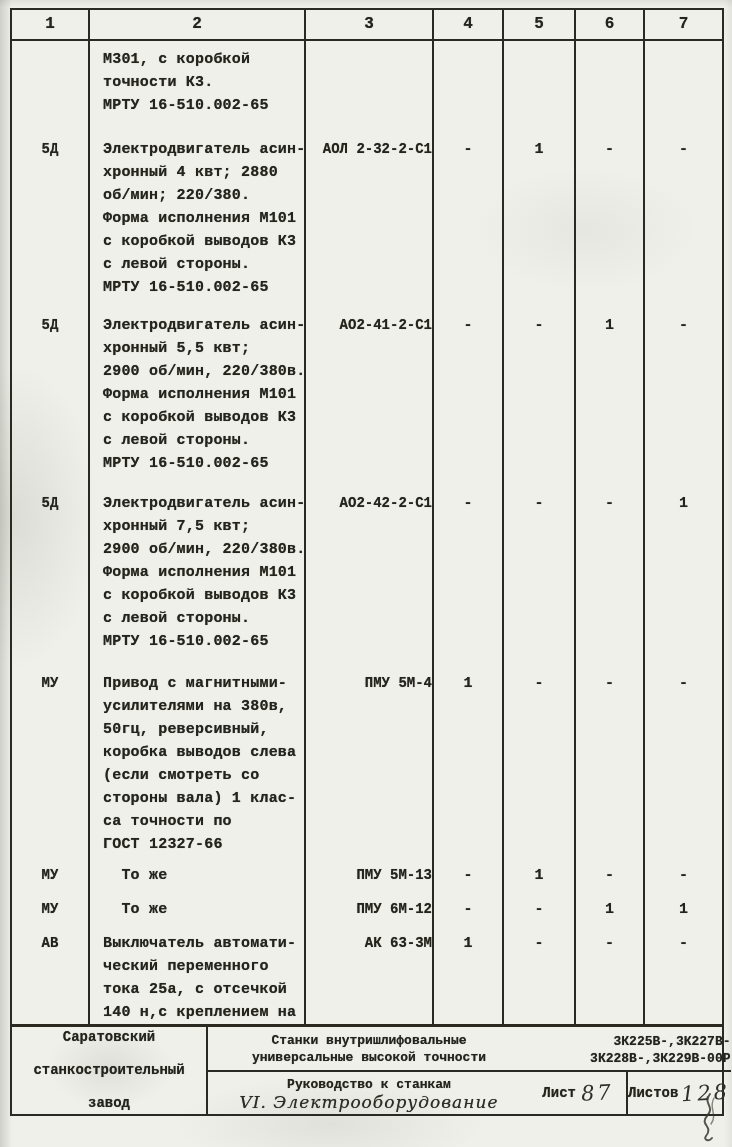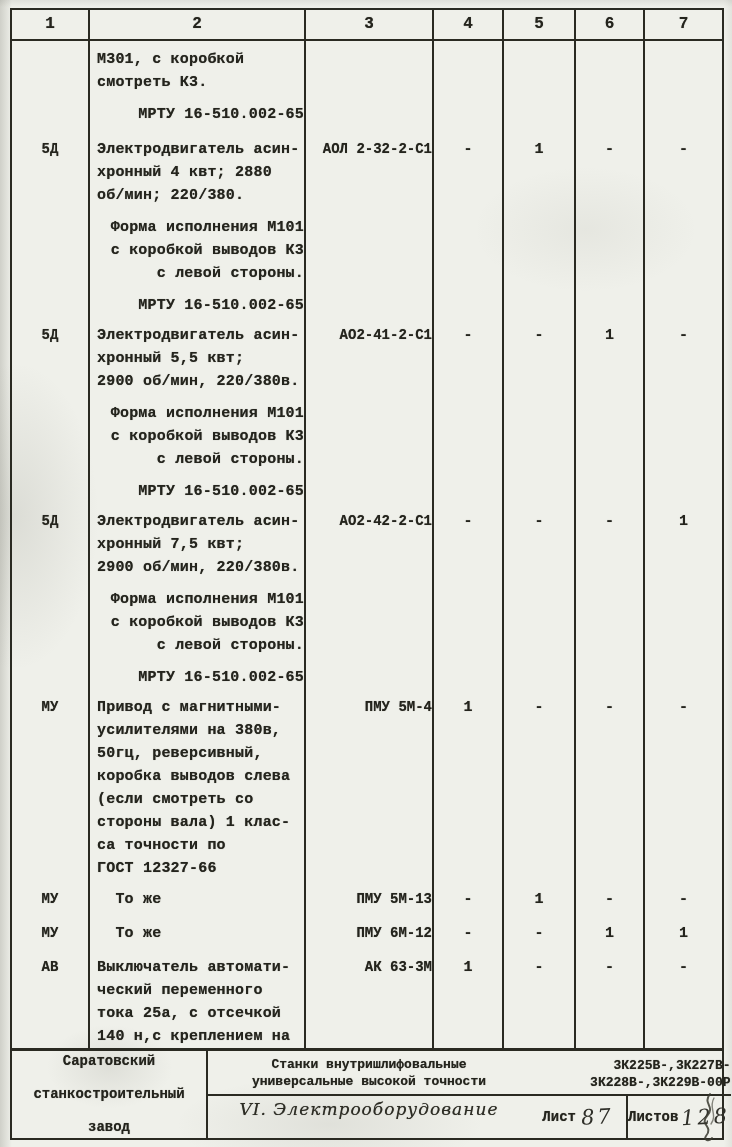--- a/index.html
+++ b/index.html
@@ -29,23 +29,23 @@
   .trow{display:grid;grid-template-columns:76px 216px 128px 70px 72px 69px 1fr;}
   .trow > *{box-sizing:border-box;}
   .trow > * + *{border-left:2px solid #2a2a22;}
   .thead > *{
     border-bottom:2px solid #2a2a22;
     text-align:center;font-size:16px;line-height:18px;
     padding:5px 0 6px 0;
   }
   .cell{padding-top:7px;min-height:100%;}
   .code{text-align:center;font-size:14px;line-height:23px;}
-  .desc{padding-left:7px;font-size:15px;letter-spacing:.2px;}
+  .desc{padding-left:13px;font-size:15px;letter-spacing:.2px;}
   .line{white-space:pre;line-height:23px;}
-  .para + .para{margin-top:9px;text-align:right;}
+  .para + .para{margin-top:0;}
   .model{text-align:right;font-size:14px;line-height:23px;white-space:nowrap;overflow:visible;}
   .qty{text-align:center;font-size:15px;line-height:23px;}
   #tbody .trow:nth-child(1){min-height:90px;}
   #tbody .trow:nth-child(2){min-height:176px;}
   #tbody .trow:nth-child(3){min-height:178px;}
   #tbody .trow:nth-child(4){min-height:180px;}
   #tbody .trow:nth-child(5){min-height:192px;}
   #tbody .trow:nth-child(6){min-height:34px;}
   #tbody .trow:nth-child(7){min-height:34px;}
   #tbody .trow:nth-child(8){min-height:96px;}
@@ -109,21 +109,21 @@
           <div class="ink">5</div>
           <div class="ink">6</div>
           <div class="ink">7</div>
         </div>
       <div id="tbody">
           <div class="trow">
             <div class="cell code ink"></div>
             <div class="cell desc ink">
               <div class="para">
                 <div class="line">М301, с коробкой</div>
-                <div class="line">смотреть К3.</div>
+                <div class="line">точности К3.</div>
               </div>
               <div class="para">
                 <div class="line">МРТУ 16-510.002-65</div>
               </div>
             </div>
             <div class="cell model ink"></div>
             <div class="cell qty ink"></div>
             <div class="cell qty ink"></div>
             <div class="cell qty ink"></div>
             <div class="cell qty ink"></div>
@@ -266,20 +266,21 @@
       <div class="tb-org">
         <div>Саратовский</div>
         <div>станкостроительный</div>
         <div>завод</div>
       </div>
       <div class="tb-product">
         <div>Станки внутришлифовальные</div>
         <div>универсальные высокой точности</div>
       </div>
       <div class="tb-doc">
+        <div>Руководство к станкам</div>
         <div class="script">VI. Электрооборудование</div>
       </div>
       <div class="tb-models">
         <div>3К225В-,3К227В-</div>
         <div>3К228В-,3К229В-00Р</div>
       </div>
       <div class="tb-sheets">
         <div class="tb-sheet">
           <span>Лист</span>
           <span class="handwritten">87</span>

